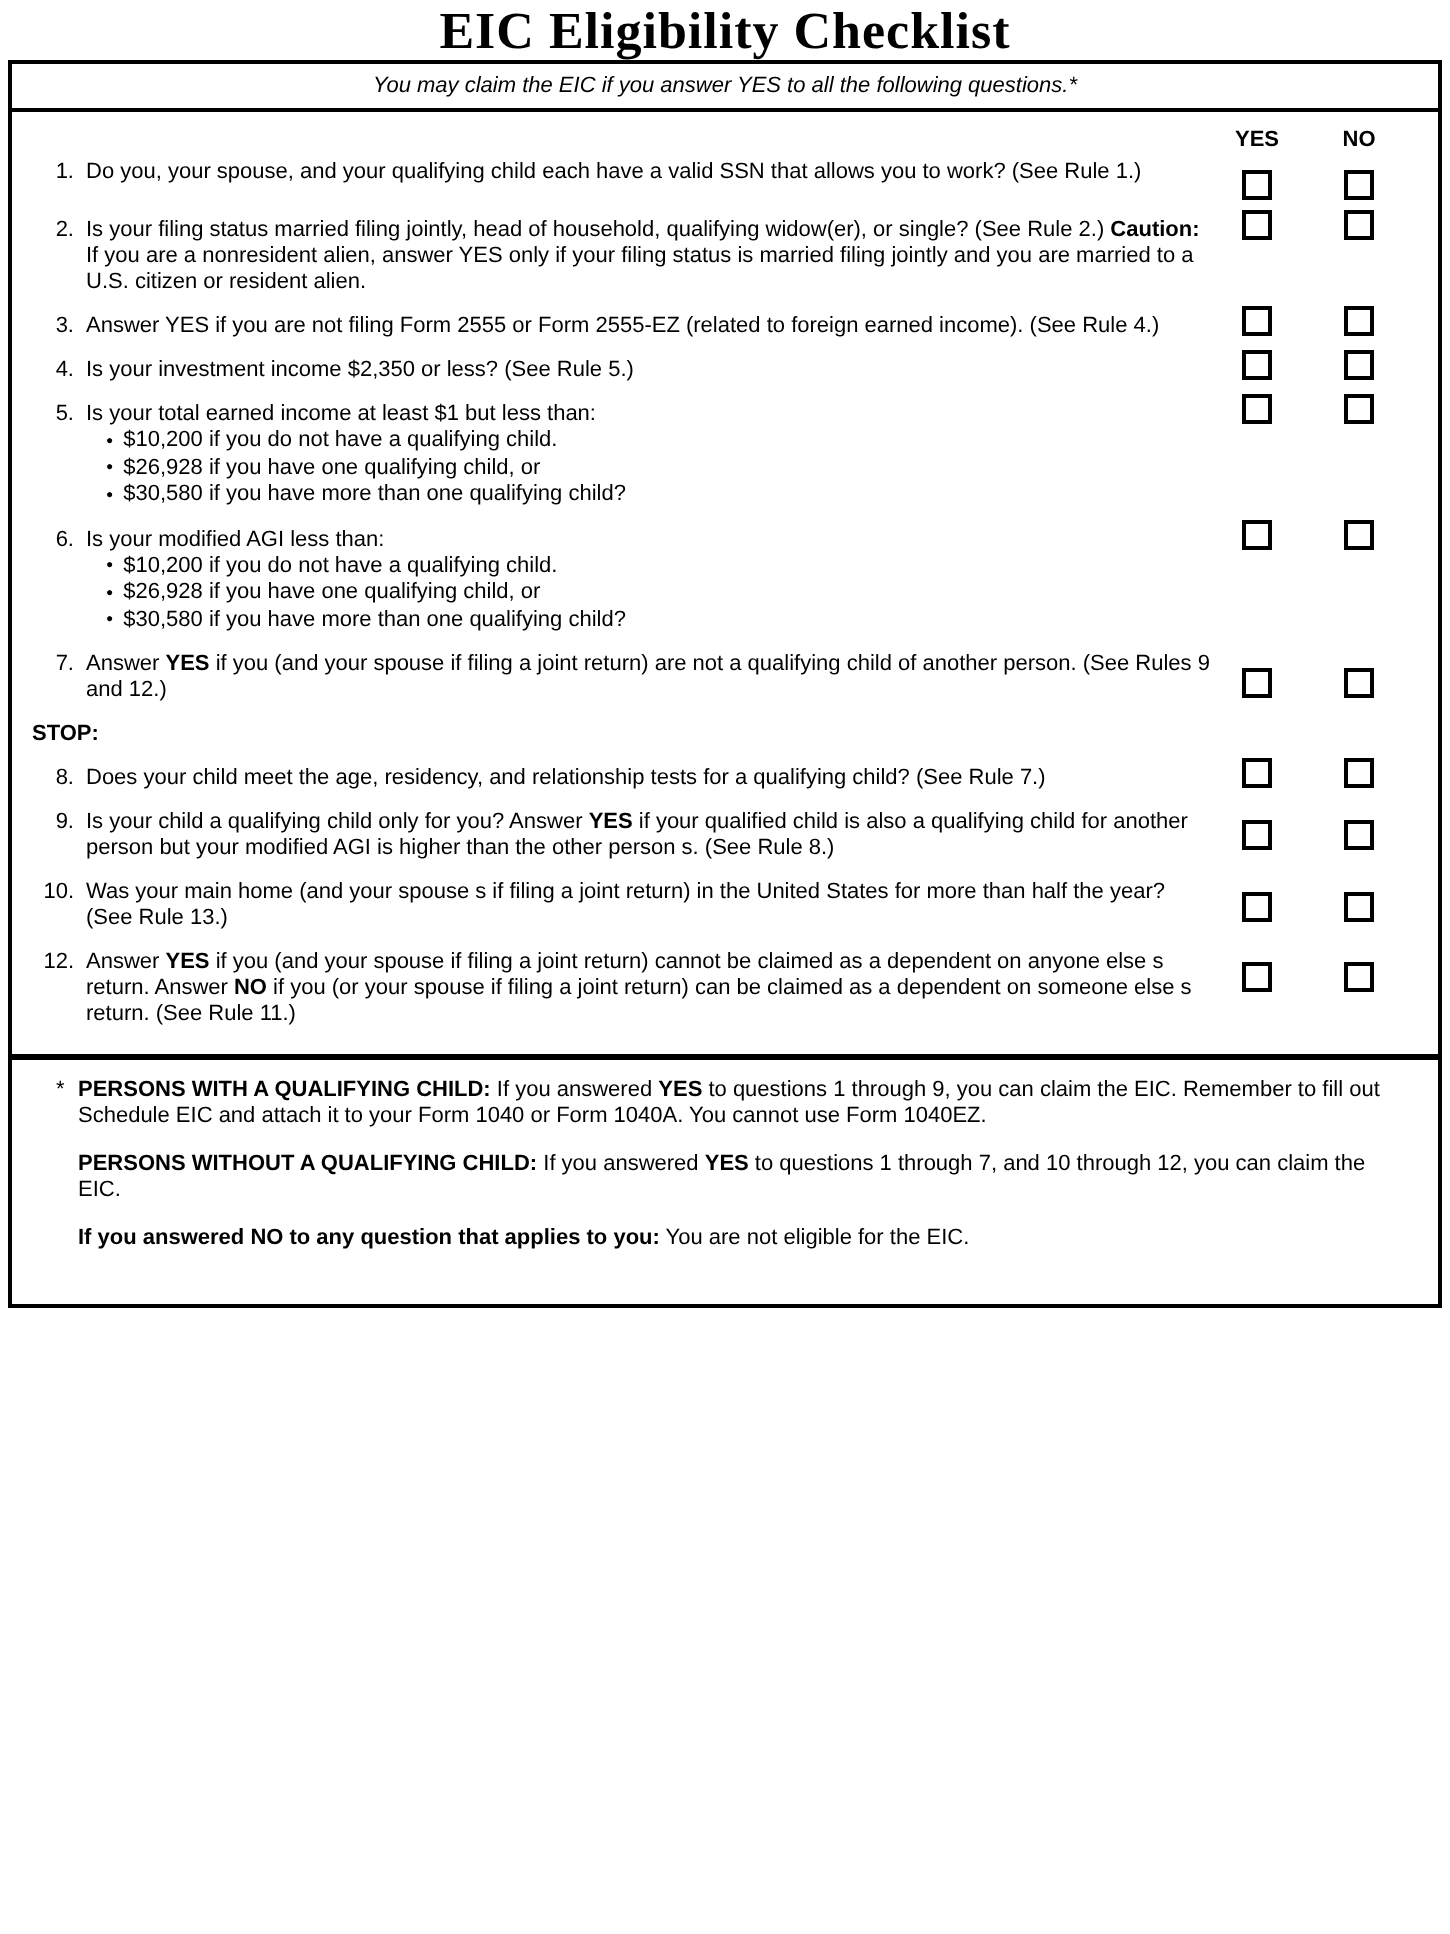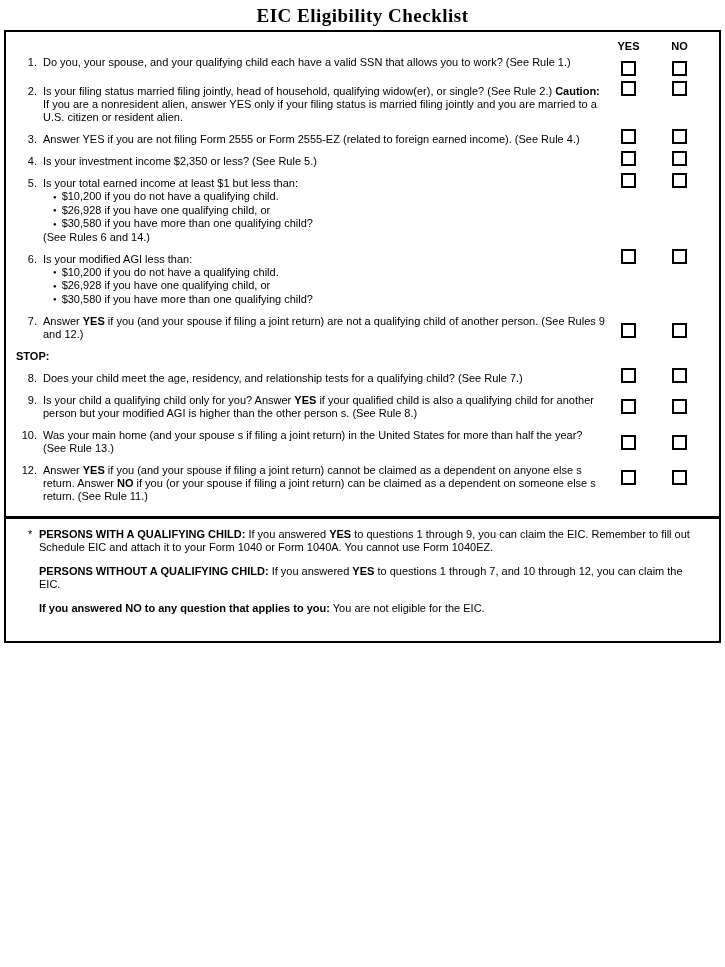--- a/index.html
+++ b/index.html
@@ -10,21 +10,21 @@
     font-family: "Liberation Sans", sans-serif;
     font-size: 11px;
     line-height: 13px;
     color: #000;
     position: relative;
   }
   .page-title {
     text-align: center;
     font-family: "Liberation Serif", serif;
     font-weight: bold;
-    font-size: 19px;
+    font-size: 26px;
     line-height: 26px;
     margin-top: 3px;
     letter-spacing: 0.5px;
   }
   .box {
     margin: 1px 4px 0 4px;
     border: 2px solid #000;
     background: #fff;
   }
   .subtitle-row {
@@ -110,20 +110,21 @@
   .footnote:last-child { margin-bottom: 16px; }
   .footnote-marker { position: absolute; left: -11px; top: 0; }
 </style>
 </head>
 <body>
 
 <div class="page-title">EIC Eligibility Checklist</div>
 
 <div class="box">
 
+  <div class="subtitle-row">You may claim the EIC if you answer YES to all the following questions.*</div>
 
   <div class="question-area">
     <div class="check-header">
       <div class="header-labels">
         <span class="col-label">YES</span>
         <span class="col-label">NO</span>
       </div>
     </div>
     <div id="questions">
         <div class="q-row">
@@ -166,21 +167,20 @@
             <div class="checkbox"></div>
           </div>
         </div>
         <div class="q-row">
           <div class="q-num">5.</div>
           <div class="q-body">
             <div><span>Is your total earned income at least $1 but less than:</span></div>
             <div class="bullet-line">$10,200 if you do not have a qualifying child.</div>
             <div class="bullet-line">$26,928 if you have one qualifying child, or</div>
             <div class="bullet-line">$30,580 if you have more than one qualifying child?</div>
-            <div>(See Rules 6 and 14.)</div>
           </div>
           <div class="q-checks">
             <div class="checkbox"></div>
             <div class="checkbox"></div>
           </div>
         </div>
         <div class="q-row">
           <div class="q-num">6.</div>
           <div class="q-body">
             <div><span>Is your modified AGI less than:</span></div>

